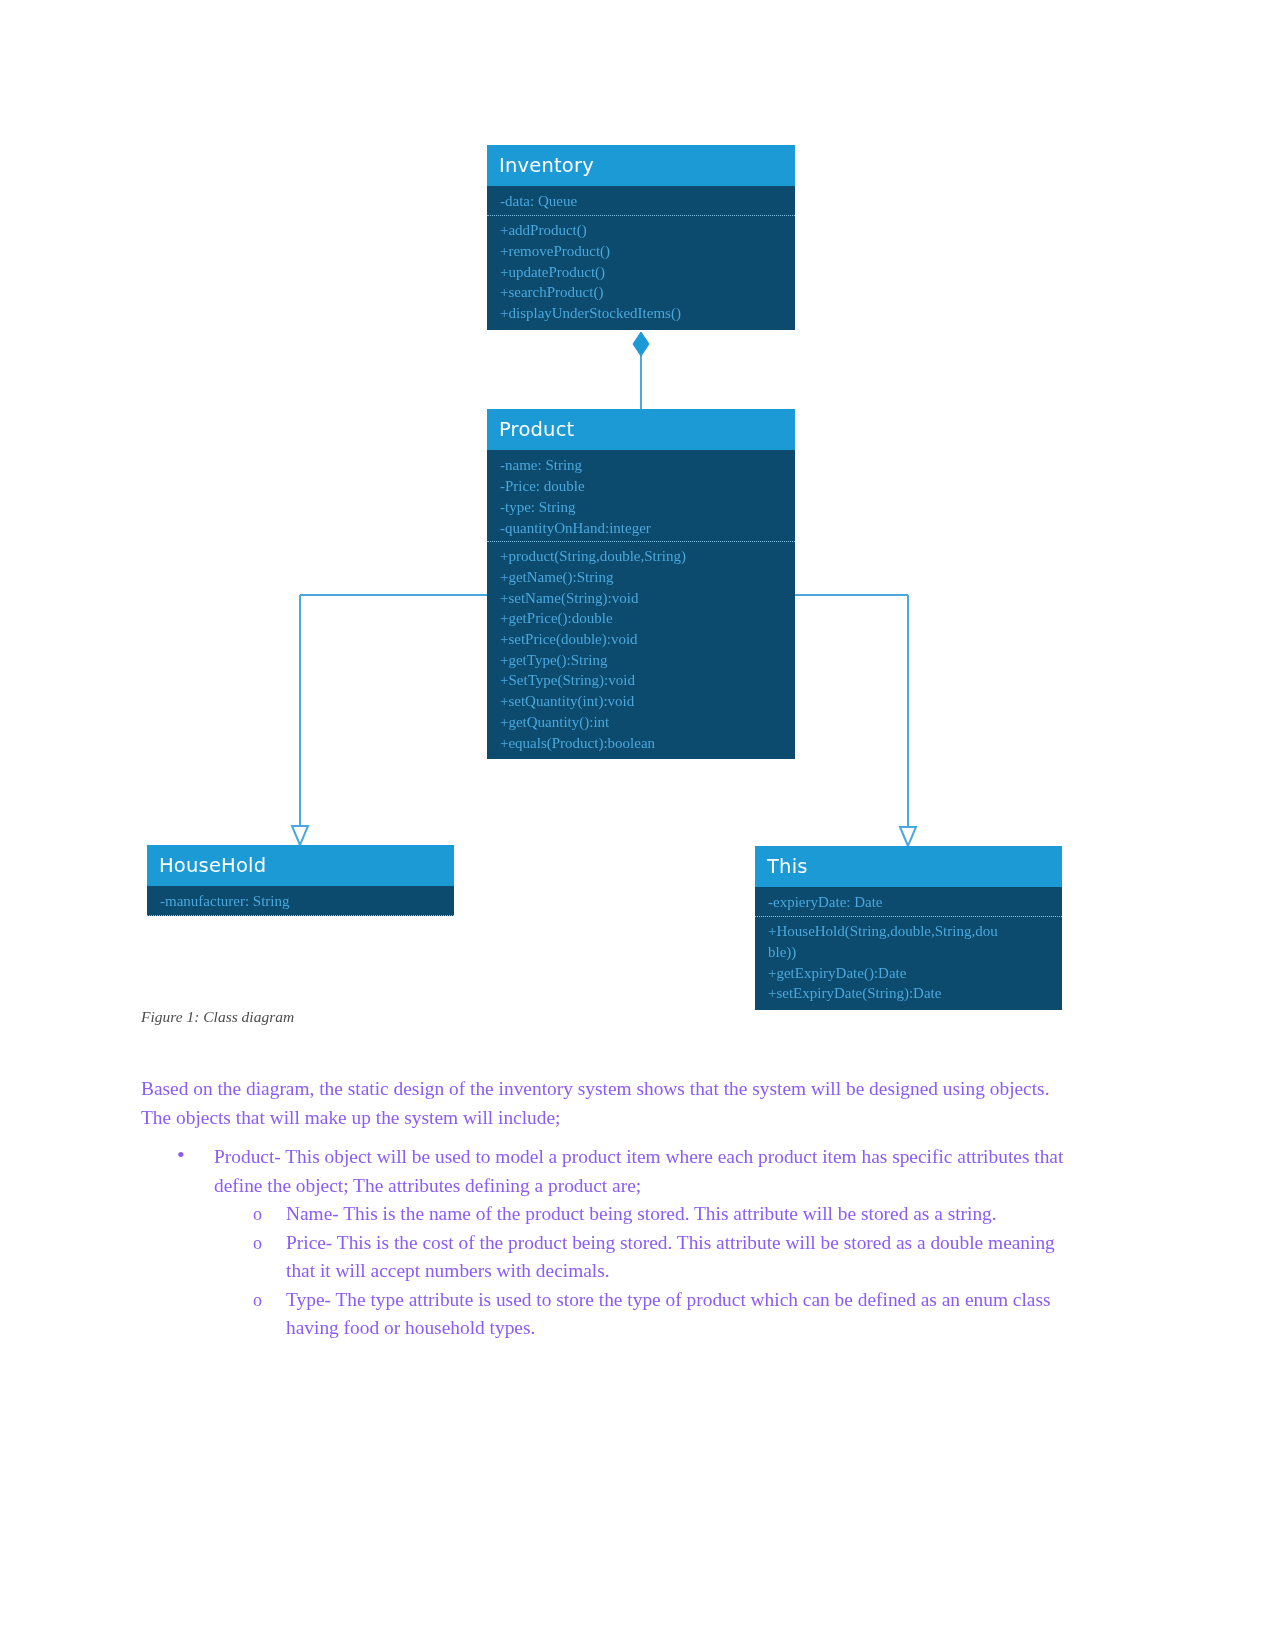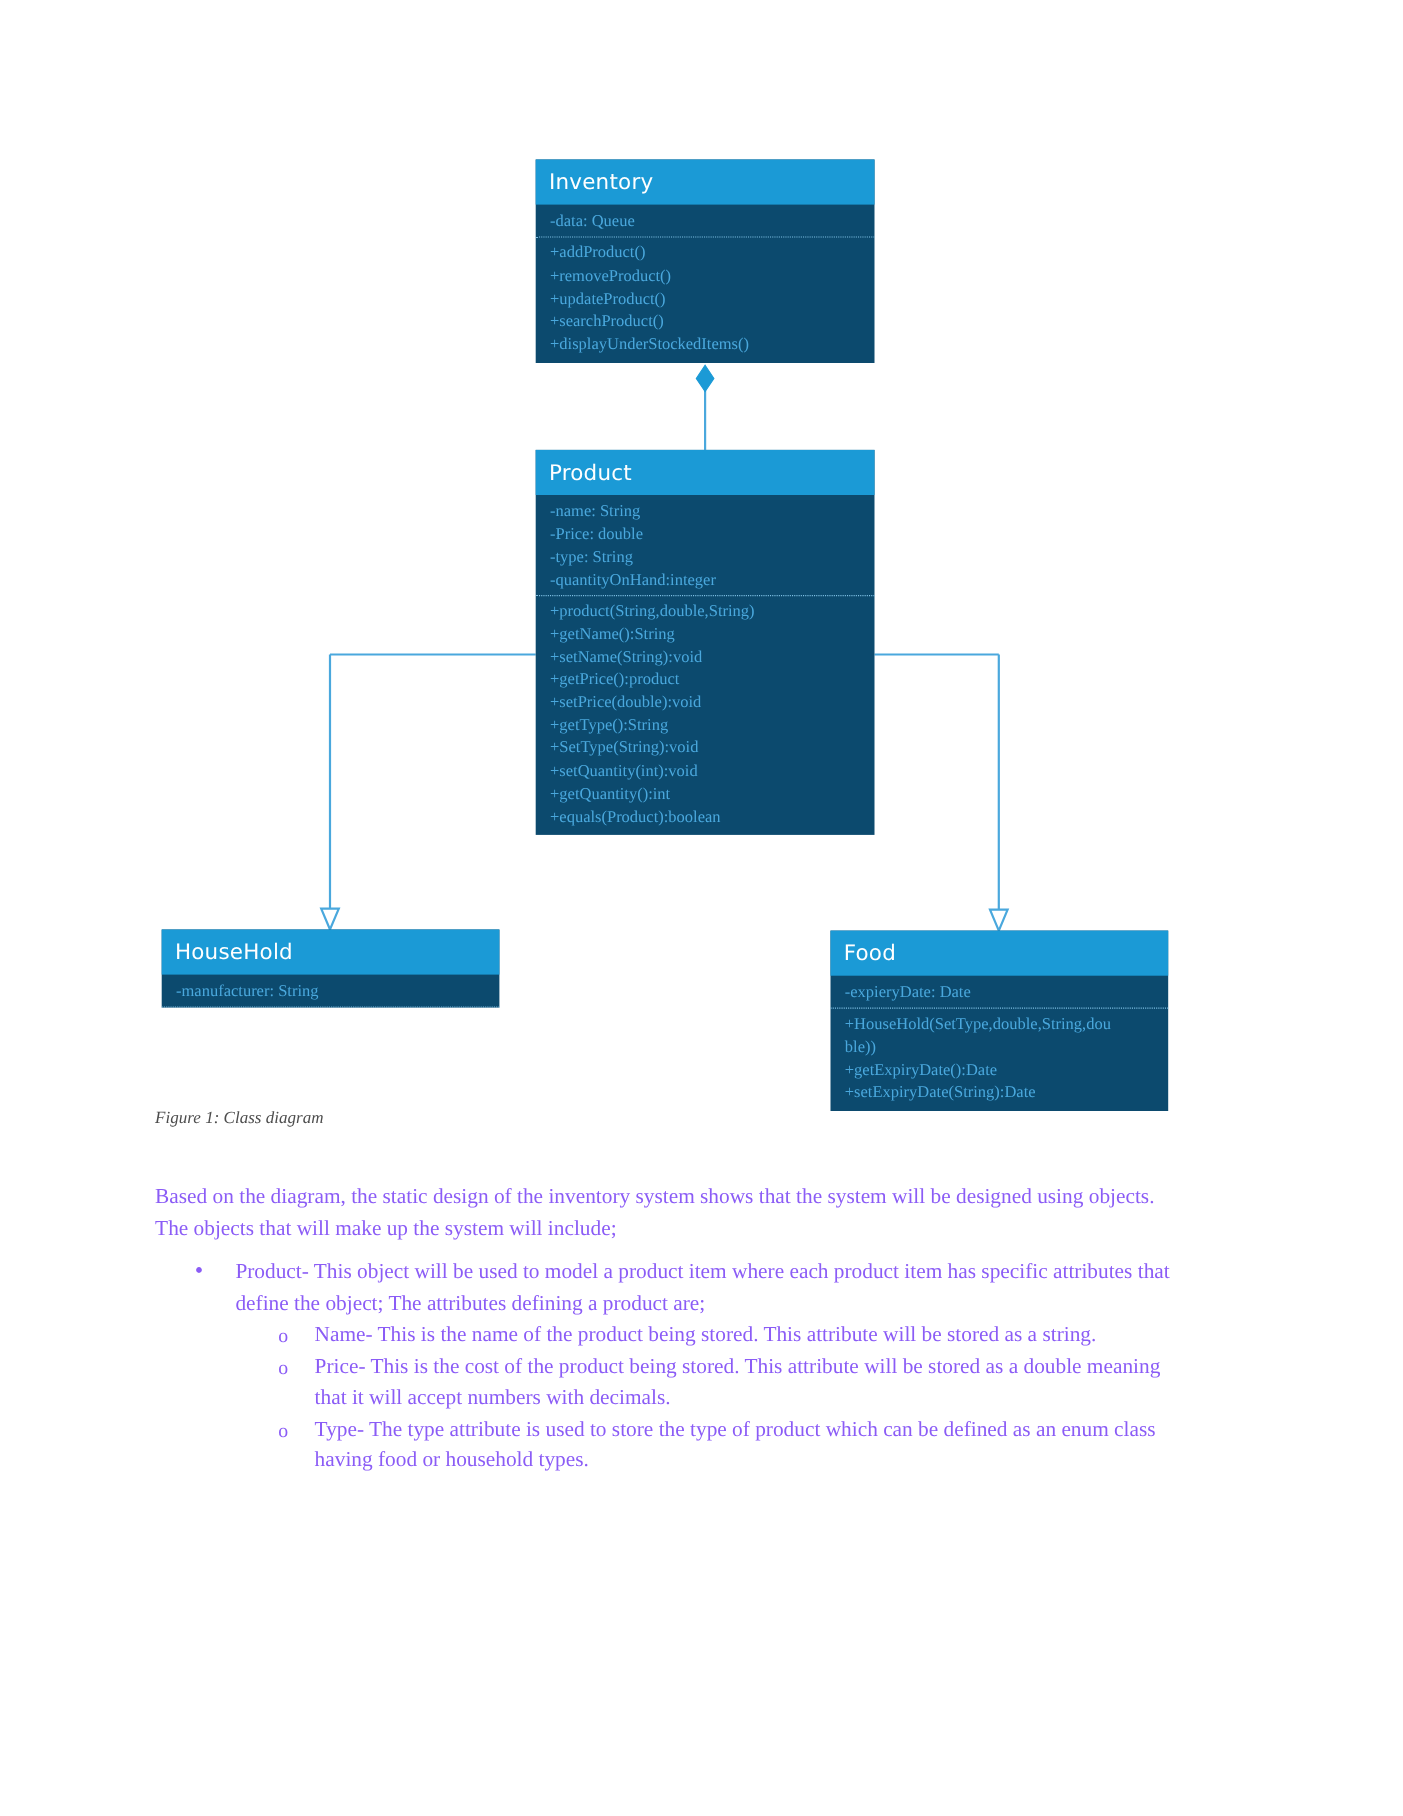--- a/index.html
+++ b/index.html
@@ -167,44 +167,44 @@
     <div class="uml-section attrs">
       <div class="row">-name: String</div>
       <div class="row">-Price: double</div>
       <div class="row">-type: String</div>
       <div class="row">-quantityOnHand:integer</div>
     </div>
     <div class="uml-section ops">
       <div class="row">+product(String,double,String)</div>
       <div class="row">+getName():String</div>
       <div class="row">+setName(String):void</div>
-      <div class="row">+getPrice():product</div>
+      <div class="row">+getPrice():double</div>
       <div class="row">+setPrice(double):void</div>
       <div class="row">+getType():String</div>
       <div class="row">+SetType(String):void</div>
       <div class="row">+setQuantity(int):void</div>
       <div class="row">+getQuantity():int</div>
       <div class="row">+equals(Product):boolean</div>
     </div>
   </div>
 
   <div class="uml-class" id="cls-household">
     <div class="uml-title">HouseHold</div>
     <div class="uml-section attrs">
       <div class="row">-manufacturer: String</div>
     </div>
   </div>
 
   <div class="uml-class" id="cls-food">
-    <div class="uml-title">Food</div>
+    <div class="uml-title">This</div>
     <div class="uml-section attrs">
       <div class="row">-expieryDate: Date</div>
     </div>
     <div class="uml-section ops">
-      <div class="row">+HouseHold(SetType,double,String,dou
+      <div class="row">+HouseHold(String,double,String,dou
 ble))</div>
       <div class="row">+getExpiryDate():Date</div>
       <div class="row">+setExpiryDate(String):Date</div>
     </div>
   </div>
 </div>
 
 <div id="figure-caption">Figure 1: Class diagram</div>
 
 <div id="body-text">

